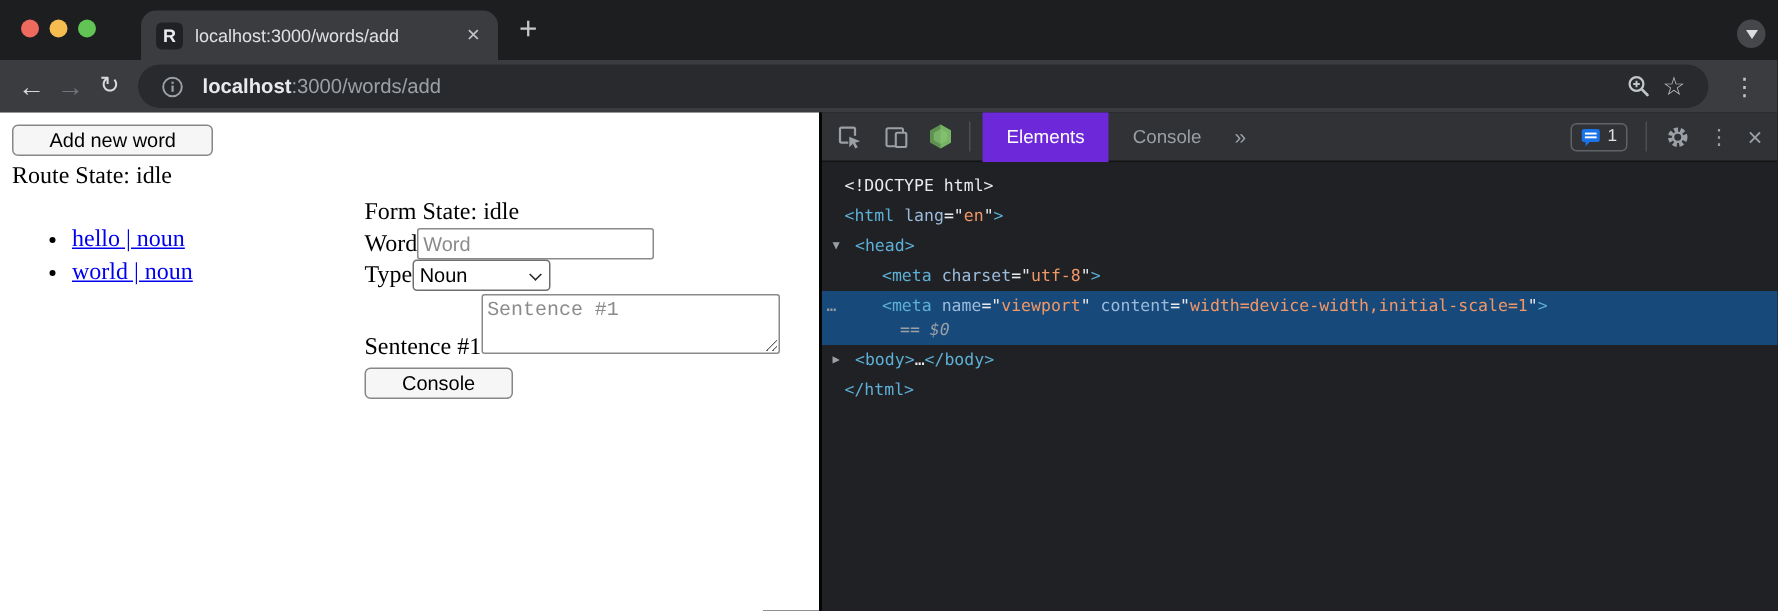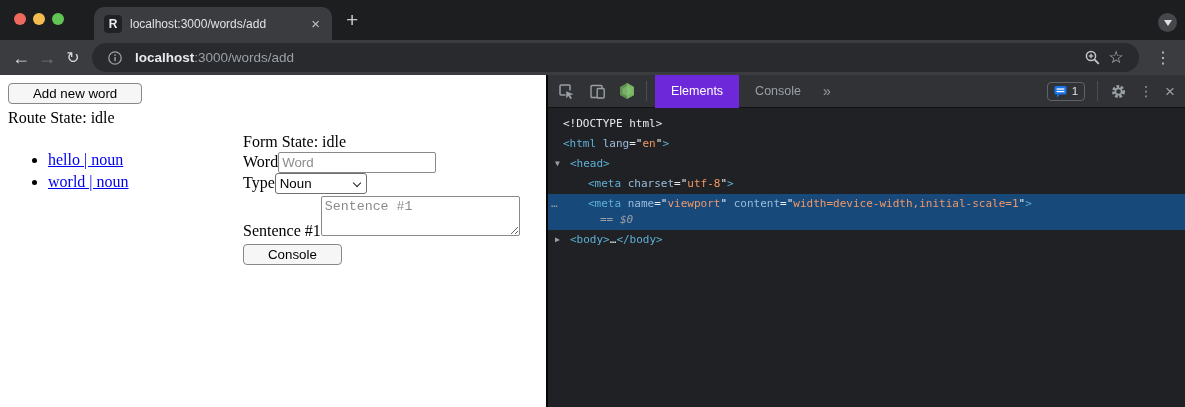--- a/index.html
+++ b/index.html
@@ -233,14 +233,15 @@
   </div>
 
   <div class="dt-code">
       <div class="line" style="padding-left: 15px;"><span class="tk-x">&lt;!DOCTYPE html&gt;</span></div>
       <div class="line" style="padding-left: 15px;"><span class="tk-t">&lt;html</span><span class="tk-x"> </span><span class="tk-a">lang</span><span class="tk-x">="</span><span class="tk-v">en</span><span class="tk-x">"</span><span class="tk-t">&gt;</span></div>
       <div class="line" style="padding-left: 22px;"><span class="arrow">▼</span><span class="tk-t">&lt;head&gt;</span></div>
       <div class="line" style="padding-left: 40px;"><span class="tk-t">&lt;meta</span><span class="tk-x"> </span><span class="tk-a">charset</span><span class="tk-x">="</span><span class="tk-v">utf-8</span><span class="tk-x">"</span><span class="tk-t">&gt;</span></div>
       <div class="line sel" style="padding-left: 40px;"><span class="gdots">…</span><span class="tk-t">&lt;meta</span><span class="tk-x"> </span><span class="tk-a">name</span><span class="tk-x">="</span><span class="tk-v">viewport</span><span class="tk-x">" </span><span class="tk-a">content</span><span class="tk-x">="</span><span class="tk-v">width=device-width,initial-scale=1</span><span class="tk-x">"</span><span class="tk-t">&gt;</span></div>
       <div class="line sel small" style="padding-left: 52px;"><span class="tk-d">== </span><span class="tk-s">$0</span></div>
       <div class="line" style="padding-left: 22px;"><span class="arrow">▶</span><span class="tk-t">&lt;body&gt;</span><span class="tk-x">…</span><span class="tk-t">&lt;/body&gt;</span></div>
+      <div class="line" style="padding-left: 15px;"><span class="tk-t">&lt;/html&gt;</span></div>
     </div>
 </div>
 
 </body></html>

